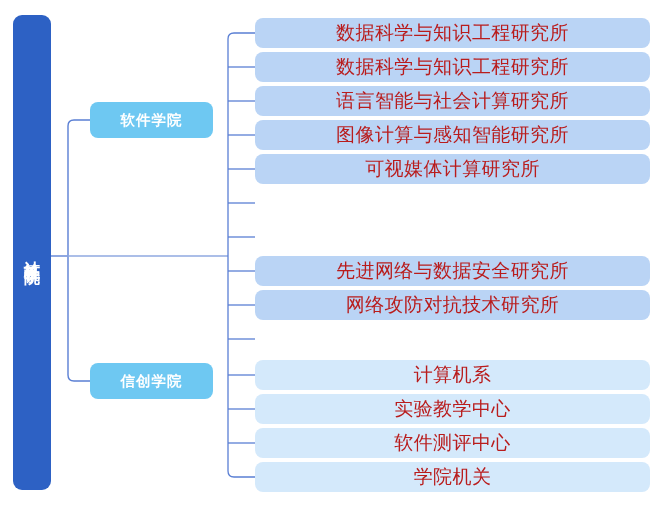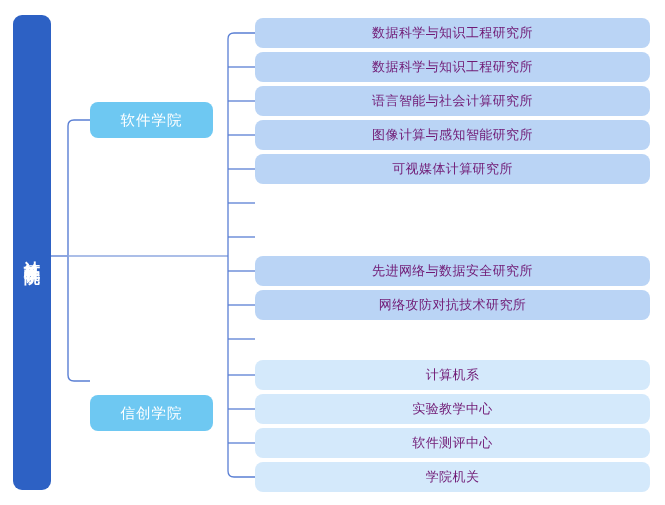--- a/index.html
+++ b/index.html
@@ -53,44 +53,44 @@
     background: #6ec8f2;
     border-radius: 8px;
     display: flex;
     align-items: center;
     justify-content: center;
     z-index: 3;
   }
   .mid-node-label {
     color: #ffffff;
     font-size: 14.5px;
-    font-weight: normal;
+    font-weight: bold;
     letter-spacing: 1px;
     white-space: nowrap;
   }
   #mid-node-0 { top: 102px; }
-  #mid-node-1 { top: 363px; margin-top: 32px; }
+  #mid-node-1 { top: 363px; }
 
   
   .leaf-node {
     position: absolute;
     left: 255px;
     width: 395px;
     height: 30px;
     border-radius: 8px;
     display: flex;
     align-items: center;
     justify-content: center;
     z-index: 3;
   }
   .leaf-node.tone-dark  { background: #bad4f5; }
   .leaf-node.tone-light { background: #d4e9fb; }
   .leaf-node-label {
-    color: #701a75;
-    font-size: 13px;
+    color: #b91c1c;
+    font-size: 19px;
     letter-spacing: 0.4px;
     white-space: nowrap;
     text-align: center;
   }
 
   
   .connectors {
     position: absolute;
     left: 0;
     top: 0;

